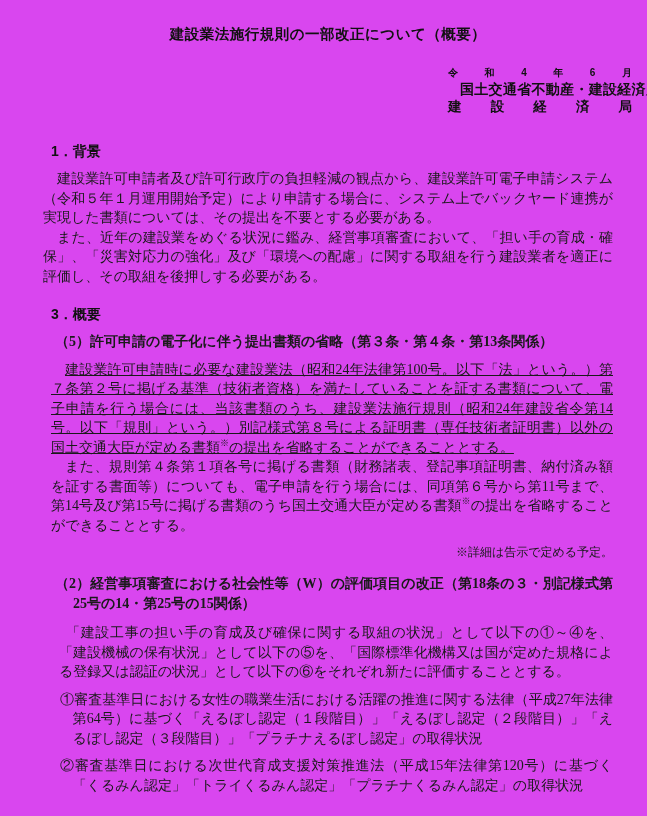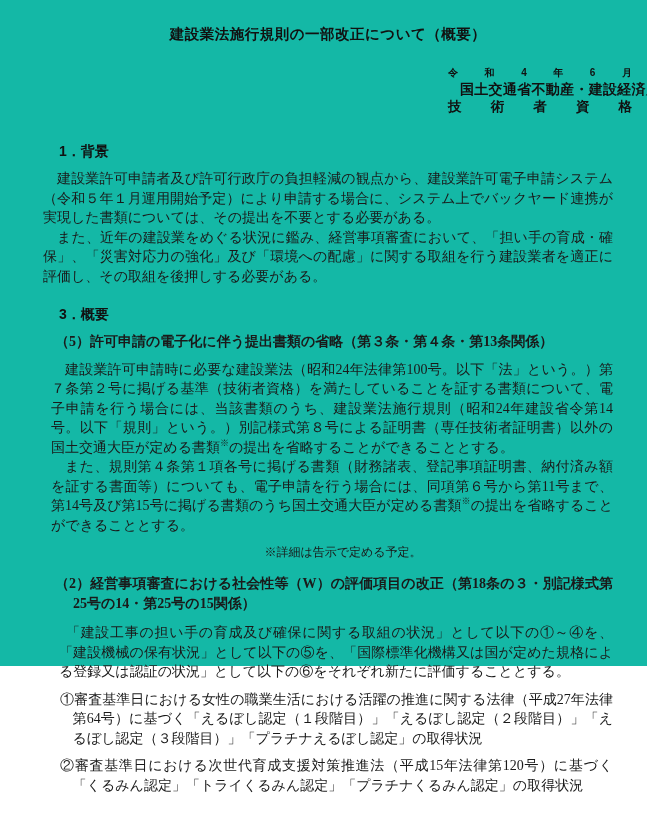--- a/index.html
+++ b/index.html
@@ -10,23 +10,23 @@
   body {
     width: 647px;
     height: 816px;
     overflow: hidden;
     color: #1a1a1a;
     font-family: "Liberation Serif", "DejaVu Serif", serif;
   }
   .page {
     box-sizing: border-box;
     width: 647px;
-    height: 666px;
+    height: 816px;
     padding: 16px 34px 0 43px;
-    background: #14b8a6;
+    background: #d946ef;
   }
   .doc-title {
     margin: 8px 0 0 0;
     font-family: "Liberation Sans", "DejaVu Sans", sans-serif;
     font-size: 14.5px;
     font-weight: bold;
     text-align: center;
     letter-spacing: 0.5px;
     line-height: 20px;
     color: #111;
@@ -51,21 +51,21 @@
     white-space: nowrap;
     padding-left: 12px;
   }
   .byline-div {
     font-size: 13.5px;
     line-height: 17px;
     text-align: justify;
     text-align-last: justify;
   }
   .sec-heading {
-    margin: 26px 0 0 16px;
+    margin: 26px 0 0 8px;
     font-family: "Liberation Sans", "DejaVu Sans", sans-serif;
     font-size: 14px;
     font-weight: bold;
     line-height: 20px;
     color: #111;
   }
   .sec-heading.second { margin-top: 18px; }
   p {
     margin: 0;
     font-size: 14px;
@@ -79,26 +79,26 @@
   .body-para.first { margin-top: 8px; }
   .sub-heading {
     margin: 8px 0 0 12px;
     font-size: 14px;
     line-height: 19.5px;
     padding-left: 18px;
     text-indent: -18px;
     text-align: justify;
   }
   .sub-para { margin-left: 8px; text-indent: 1em; }
-  .sub-para.first { margin-top: 8px; }
+  .sub-para.first { margin-top: 8px; text-decoration: underline; }
   .note {
     margin: 10px 0 0 30px;
     font-size: 12px;
     line-height: 15px;
-    text-align: center;
+    text-align: right;
   }
   .sub-heading.hang2 { margin-top: 14px; }
   .quote-para {
     margin: 10px 0 0 16px;
     text-indent: 0.5em;
   }
   .list-item {
     margin: 8px 0 0 17px;
     padding-left: 0.9em;
     text-indent: -0.9em;
@@ -112,21 +112,21 @@
 </head>
 <body>
 
 <div class="page">
 
   <h1 class="doc-title">建設業法施行規則の一部改正について（概要）</h1>
 
   <div class="byline">
     <div class="byline-date">令和4年6月</div>
     <div class="byline-dept">国土交通省不動産・建設経済局</div>
-    <div class="byline-div">技術者資格</div>
+    <div class="byline-div">建設経済局</div>
   </div>
 
   <h2 class="sec-heading">1．背景</h2>
 
   <p class="body-para first">建設業許可申請者及び許可行政庁の負担軽減の観点から、建設業許可電子申請システム（令和５年１月運用開始予定）により申請する場合に、システム上でバックヤード連携が実現した書類については、その提出を不要とする必要がある。</p>
 
   <p class="body-para">また、近年の建設業をめぐる状況に鑑み、経営事項審査において、「担い手の育成・確保」、「災害対応力の強化」及び「環境への配慮」に関する取組を行う建設業者を適正に評価し、その取組を後押しする必要がある。</p>
 
   <h2 class="sec-heading second">3．概要</h2>
 

